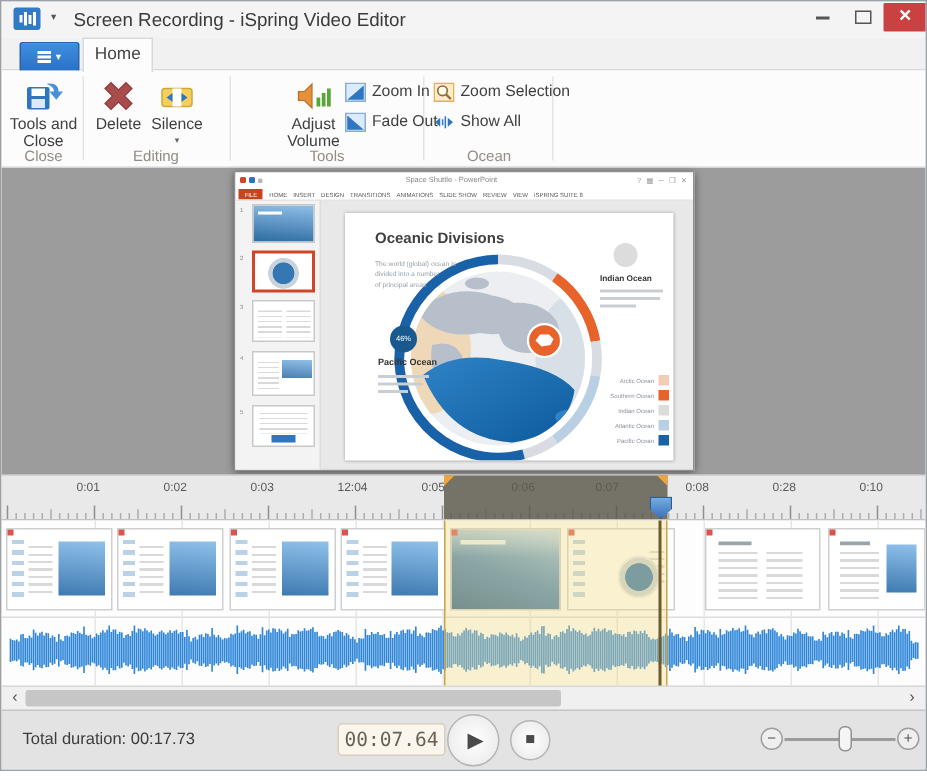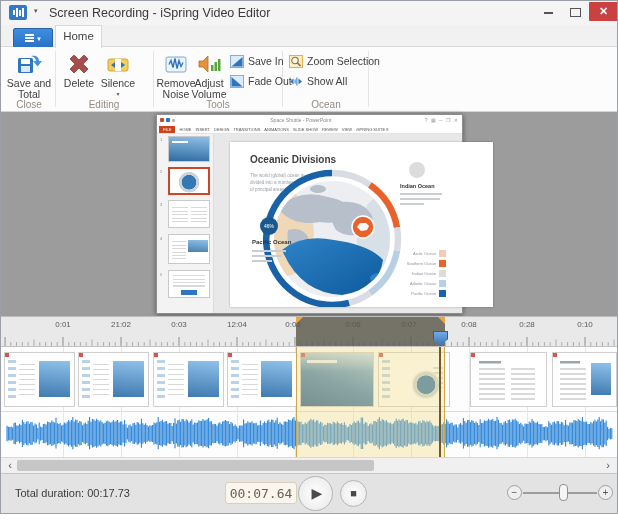--- a/index.html
+++ b/index.html
@@ -48,38 +48,38 @@
   .ppt-file{background:#c8441f;color:#fff;padding:1px 4px;}
   .ppt-body{position:absolute;left:0;top:19px;width:100%;height:179px;background:#e8e8e8;}
   .ppt-panel{position:absolute;left:0;top:0;width:57px;height:100%;background:#f3f3f3;border-right:1px solid #dcdcdc;box-sizing:border-box;}
   .pnum{position:absolute;left:3px;font-size:4px;color:#888;}
   .pth{position:absolute;left:11px;width:42px;background:#fff;border:1px solid #c9c9c9;box-sizing:border-box;background-repeat:no-repeat;}
   .pth1{top:2px;height:26px;background-image:linear-gradient(#fff,#fff),linear-gradient(185deg,#8fc0e8,#2e6ba0);background-size:16px 2px,100% 100%;background-position:3px 4px,0 0;}
   .pth2{top:33px;height:28px;border:2px solid #d04526;background-image:radial-gradient(circle at 50% 55%,#3577b2 0 7px,#c9d3dc 7.5px 10px,transparent 10.5px);background-position:center;}
   .pth3{top:66px;height:28px;background-image:repeating-linear-gradient(180deg,#d9d9d9 0 1px,transparent 1px 3.5px),repeating-linear-gradient(180deg,#d9d9d9 0 1px,transparent 1px 3.5px);background-size:16px 18px,16px 18px;background-position:3px 6px,22px 6px;}
   .pth4{top:100px;height:30px;background-image:linear-gradient(185deg,#8fc0e8,#4a7fae),repeating-linear-gradient(180deg,#d9d9d9 0 1px,transparent 1px 3.5px);background-size:20px 12px,14px 20px;background-position:19px 5px,3px 6px;}
   .pth5{top:136px;height:28px;background-image:linear-gradient(#2f76c0,#2f76c0),repeating-linear-gradient(180deg,#d9d9d9 0 1px,transparent 1px 3.5px);background-size:16px 5px,32px 14px;background-position:12px 19px,4px 4px;}
-  .ppt-slide{position:absolute;left:73px;top:8px;width:219px;height:165px;background:#fff;box-shadow:0 0 2px rgba(0,0,0,.3);overflow:hidden;padding-left:44px;}
+  .ppt-slide{position:absolute;left:73px;top:8px;width:219px;height:165px;background:#fff;box-shadow:0 0 2px rgba(0,0,0,.3);overflow:hidden;}
   .sl-title{position:absolute;left:20px;top:12px;font-size:10px;font-weight:bold;color:#404040;}
   .sl-body{position:absolute;left:20px;top:30px;font-size:4.5px;line-height:7px;color:#97a0a8;width:60px;}
   .globe-svg{position:absolute;left:0;top:0;}
   .badge46{position:absolute;left:30px;top:75px;width:18px;height:18px;border-radius:50%;background:#19598f;color:#fff;font-size:5px;text-align:center;line-height:18px;}
   .pac-label{position:absolute;left:22px;top:97px;font-size:6px;font-weight:bold;color:#333;}
   .tline{position:absolute;height:1.5px;background:#c9ced3;}
   .ind-circle{position:absolute;left:179px;top:20px;width:16px;height:16px;border-radius:50%;background:#dcdcdc;}
   .ind-label{position:absolute;left:170px;top:41px;font-size:5.5px;font-weight:bold;color:#333;}
   .legend{position:absolute;left:138px;top:106px;width:78px;}
   .lrow{display:flex;align-items:center;justify-content:flex-end;height:10px;}
   .lrow span{font-size:4px;color:#8a9099;margin-right:3px;}
   .sw{width:7px;height:7px;display:inline-block;}
   .sw0{background:#f2cdb4}.sw1{background:#e8622c}.sw2{background:#dcdcdc}.sw3{background:#b9cfe4}.sw4{background:#1a62a8}
 
   
   .ruler{position:absolute;left:0;top:315px;width:100%;height:31px;background:#e9e9e9;border-top:1px solid #bdbdbd;border-bottom:1px solid #c2c2c2;box-sizing:border-box;}
-  .rlabel{position:absolute;top:3px;width:24px;text-align:center;font-size:8px;color:#5a5a5a;}
+  .rlabel{position:absolute;top:3px;width:24px;text-align:left;font-size:8px;color:#5a5a5a;}
   #ruler-ticks{position:absolute;left:0;bottom:0;}
   .rsel{position:absolute;left:295px;top:0;width:149px;height:29px;background:rgba(92,88,74,.82);z-index:3;}
   .handle{position:absolute;top:0;width:0;height:0;z-index:4;}
   .handle.l{left:295px;border-top:7px solid #f0a53c;border-right:7px solid transparent;}
   .handle.r{left:437px;border-top:7px solid #f0a53c;border-left:7px solid transparent;}
   .playhead{position:absolute;left:432px;top:14px;width:15px;height:15px;background:linear-gradient(#76abe2,#3a74ba);border:1px solid #2a5f9e;box-sizing:border-box;clip-path:polygon(0 0,100% 0,100% 55%,50% 100%,0 55%);z-index:5;}
 
   
   .tracks{position:absolute;left:0;top:346px;width:100%;height:110px;background:#fdfdfd;}
   .gridline{position:absolute;top:0;bottom:0;width:1px;background:#e6e6e6;z-index:1;}
@@ -150,21 +150,21 @@
     <div class="rsep" style="left:281px"></div>
     <div class="rsep" style="left:367px"></div>
 
     <div class="bigbtn" style="left:3px;width:50px">
       <svg class="ic" viewBox="0 0 26 26">
         <rect x="2" y="7" width="15" height="15" rx="1.5" fill="#2f76c0"></rect>
         <rect x="5" y="8" width="9" height="5" fill="#ffffff"></rect>
         <rect x="5" y="15" width="9" height="6" fill="#dce9f7"></rect>
         <path d="M15,5 c5,-1 8,1 8,5 l3,0 -4.5,5.5 -4.5,-5.5 3,0 c0,-2.5 -2,-4 -5,-5 z" fill="#4a90d9"></path>
       </svg>
-      <span>Save and Total</span>
+      <span>Tools and Close</span>
     </div>
     <div class="grouplabel" style="left:4px;width:48px">Close</div>
 
     <div class="bigbtn" style="left:99px;width:36px">
       <svg class="ic" viewBox="0 0 26 26">
         <rect x="3" y="8" width="20" height="12" rx="2" fill="#f5cf5a" stroke="#cfa63e"></rect>
         <rect x="10" y="8" width="6" height="12" fill="#ffffff"></rect>
         <path d="M6,14 l4,-3 v6 z" fill="#2f76c0"></path>
         <path d="M20,14 l-4,-3 v6 z" fill="#2f76c0"></path>
       </svg>
@@ -172,42 +172,35 @@
       <span class="silcaret">▾</span>
     </div>
     <div class="bigbtn" style="left:58px;width:40px">
       <svg class="ic" viewBox="0 0 26 26">
         <path d="M4,8 L8,4 L13,9 L18,4 L22,8 L17,13 L22,18 L18,22 L13,17 L8,22 L4,18 L9,13 Z" fill="#a84c4c" stroke="#8f3a3c" stroke-width="0.8"></path>
       </svg>
       <span>Delete</span>
     </div>
     <div class="grouplabel" style="left:56px;width:94px">Editing</div>
 
-    <div class="bigbtn" style="left:154px;width:42px">
-      <svg class="ic" viewBox="0 0 26 26">
-        <rect x="3" y="6" width="20" height="15" rx="2" fill="#eef4fb" stroke="#7fa8cc"></rect>
-        <path d="M6,13.5 l2,-4 2,7 2,-9 2,10 2,-8 2,6 2,-4" stroke="#2f76c0" stroke-width="1.4" fill="none"></path>
-      </svg>
-      <span>Remove Noise</span>
-    </div>
     <div class="bigbtn" style="left:188px;width:40px">
       <svg class="ic" viewBox="0 0 26 26">
         <path d="M3,10 h4 l5,-5 v16 l-5,-5 h-4 z" fill="#e8913c" stroke="#b86f24" stroke-width="0.8"></path>
         <rect x="15" y="14" width="2.5" height="6" fill="#57a639"></rect>
         <rect x="18.5" y="11" width="2.5" height="9" fill="#57a639"></rect>
         <rect x="22" y="8" width="2.5" height="12" fill="#57a639"></rect>
       </svg>
       <span>Adjust Volume</span>
     </div>
     <div class="smallbtn" style="left:229px;top:6px">
       <svg class="ic" viewBox="0 0 14 13">
         <rect x="0.5" y="0.5" width="13" height="12" fill="#dceafd" stroke="#89aed6"></rect>
         <path d="M1.5,11.5 L12.5,11.5 L12.5,2 Z" fill="#2f76c0"></path>
       </svg>
-      <span>Save In</span>
+      <span>Zoom In</span>
     </div>
     <div class="smallbtn" style="left:229px;top:26px">
       <svg class="ic" viewBox="0 0 14 13">
         <rect x="0.5" y="0.5" width="13" height="12" fill="#dceafd" stroke="#89aed6"></rect>
         <path d="M1.5,2 L1.5,11.5 L12.5,11.5 Z" fill="#2f76c0"></path>
       </svg>
       <span>Fade Out</span>
     </div>
     <div class="grouplabel" style="left:154px;width:126px">Tools</div>
 
@@ -335,21 +328,21 @@
                 <i class="sw sw4"></i>
               </div>
           </div>
         </div>
       </div>
     </div>
   </div>
 
   <div class="ruler">
     <span class="rlabel" style="left:50px">0:01</span>
-    <span class="rlabel" style="left:108px">21:02</span>
+    <span class="rlabel" style="left:108px">0:02</span>
     <span class="rlabel" style="left:166px">0:03</span>
     <span class="rlabel" style="left:224px">12:04</span>
     <span class="rlabel" style="left:280px">0:05</span>
     <span class="rlabel" style="left:340px">0:06</span>
     <span class="rlabel" style="left:396px">0:07</span>
     <span class="rlabel" style="left:456px">0:08</span>
     <span class="rlabel" style="left:514px">0:28</span>
     <span class="rlabel" style="left:572px">0:10</span>
     <svg id="ruler-ticks" width="616" height="12">
       <path id="tick-major" stroke="#8f8f8f" stroke-width="1" fill="none" d="M4.0,3 V12 M62.0,3 V12 M120.0,3 V12 M178.0,3 V12 M236.0,3 V12 M294.0,3 V12 M352.0,3 V12 M410.0,3 V12 M468.0,3 V12 M526.0,3 V12 M584.0,3 V12 "></path>

